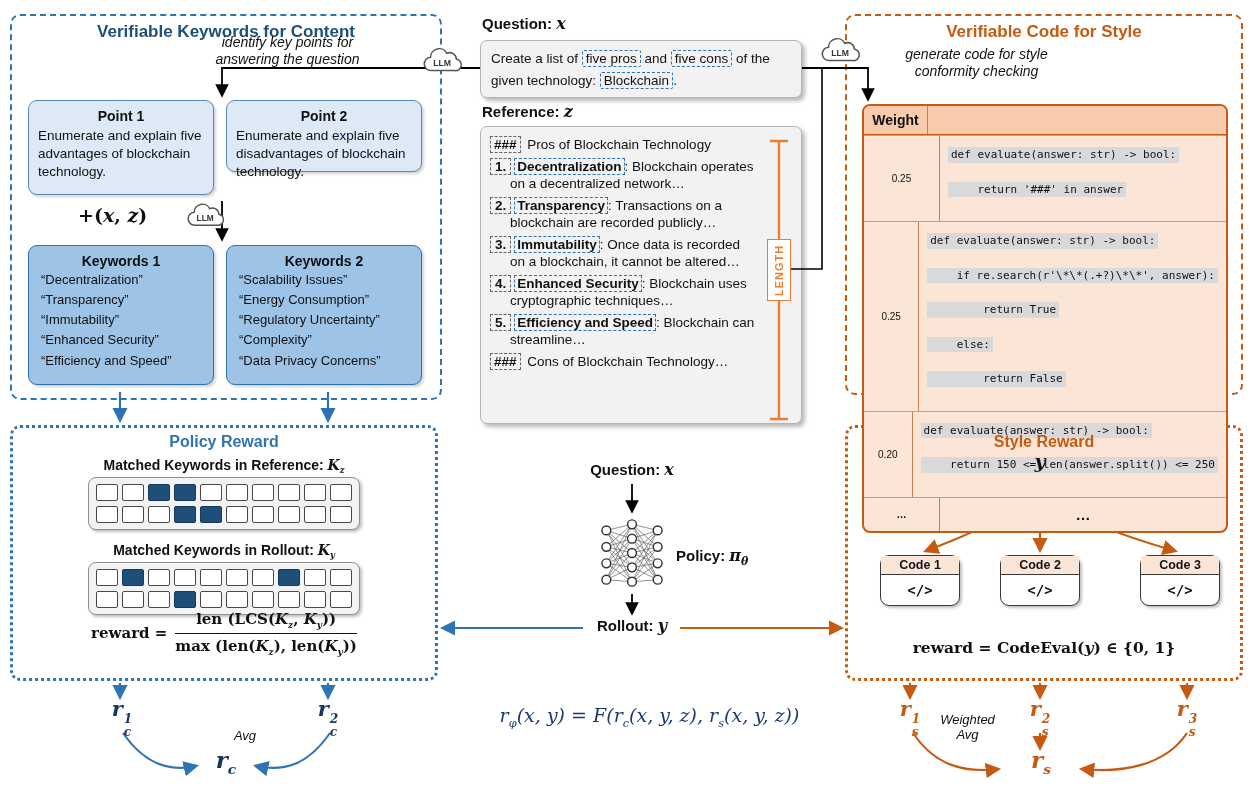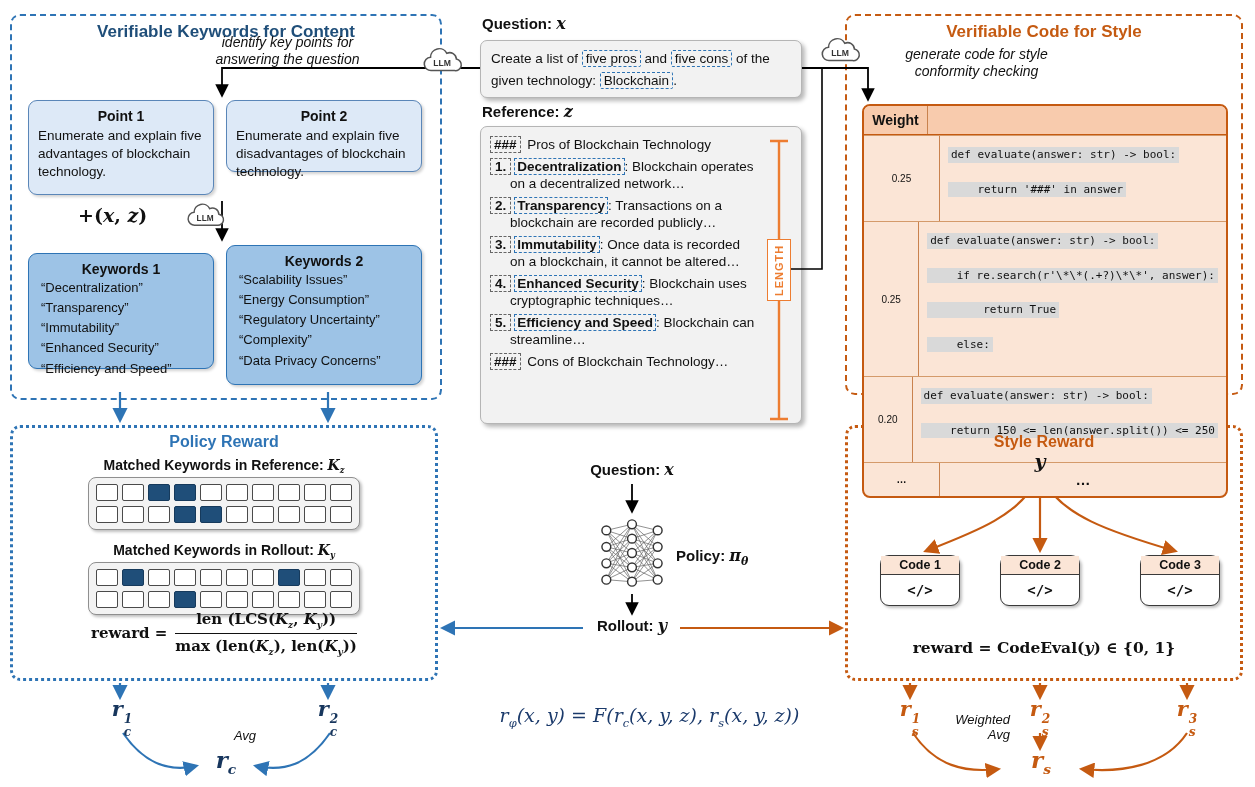--- a/index.html
+++ b/index.html
@@ -199,21 +199,21 @@
     <span class="mser mrm">+(</span><span class="math">x</span><span class="mser mrm">, </span><span class="math">z</span><span class="mser mrm">)</span>
   </div>
 
   <div class="llm-icon" style="left:184px; top:198px;">
     <svg width="44" height="36" viewBox="0 0 48 36">
         <path d="M12 28 a7 7 0 0 1 -1 -14 a9 9 0 0 1 17 -4 a7 7 0 0 1 10 6 a6 6 0 0 1 -2 12 z" fill="#fff" stroke="#555" stroke-width="1.6"></path>
         <text x="23" y="23" text-anchor="middle" font-size="9" font-weight="bold" fill="#333">LLM</text>
       </svg>
   </div>
 
-  <div class="abs box-blue" style="left:28px; top:253px; width:186px; height:116px;">
+  <div class="abs box-blue" style="left:28px; top:245px; width:186px; height:140px;">
     <div class="bx-title">Keywords 1</div>
     <div class="kw-list">
       <div>“Decentralization”</div>
       <div>“Transparency”</div>
       <div>“Immutability”</div>
       <div>“Enhanced Security”</div>
       <div>“Efficiency and Speed”</div>
     </div>
   </div>
   <div class="abs box-blue" style="left:226px; top:245px; width:196px; height:140px;">
@@ -260,20 +260,21 @@
         <div class="cl"><span>    return '###' in answer</span></div>
       </div>
     </div>
     <div class="ct-row" style="min-height:96px;">
       <div class="ct-w">0.25</div>
       <div class="ct-c">
         <div class="cl"><span>def evaluate(answer: str) -&gt; bool:</span></div>
         <div class="cl"><span>    if re.search(r'\*\*(.+?)\*\*', answer):</span></div>
         <div class="cl"><span>        return True</span></div>
         <div class="cl"><span>    else:</span></div>
+        <div class="cl"><span>        return False</span></div>
       </div>
     </div>
     <div class="ct-row" style="min-height:54px;">
       <div class="ct-w">0.20</div>
       <div class="ct-c">
         <div class="cl"><span>def evaluate(answer: str) -&gt; bool:</span></div>
         <div class="cl"><span>    return 150 &lt;= len(answer.split()) &lt;= 250</span></div>
       </div>
     </div>
     <div class="ct-row" style="min-height:28px;">
@@ -475,21 +476,21 @@
         <span>2</span>
         <span>s</span>
       </span>
   </div>
   <div class="abs rsym c-orange" style="left:1160px; top:696px; width:54px;">
     <span>r</span><span class="supsub">
         <span>3</span>
         <span>s</span>
       </span>
   </div>
-  <div class="abs avg-lbl" style="left:925px; top:712px; width:85px;text-align:right;">
+  <div class="abs avg-lbl" style="left:925px; top:712px; width:85px;">
     <div>Weighted</div>
     <div>Avg</div>
   </div>
   <div class="abs rsym rsym-big c-orange" style="left:1013px; top:746px; width:56px;">
     <span>r</span><span class="subonly">s</span>
   </div>
 
 </div>
 
 </body></html>

